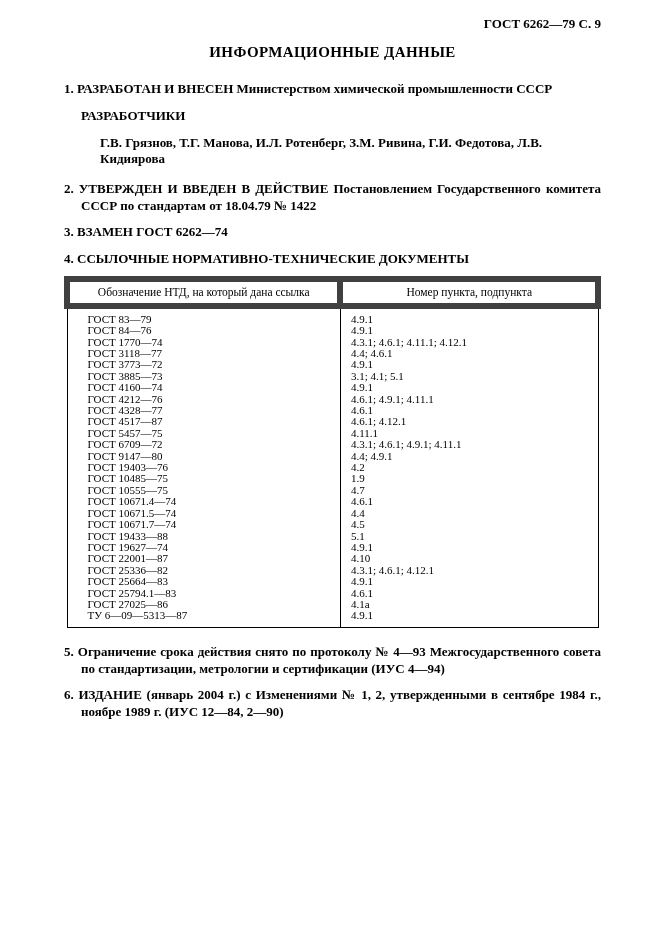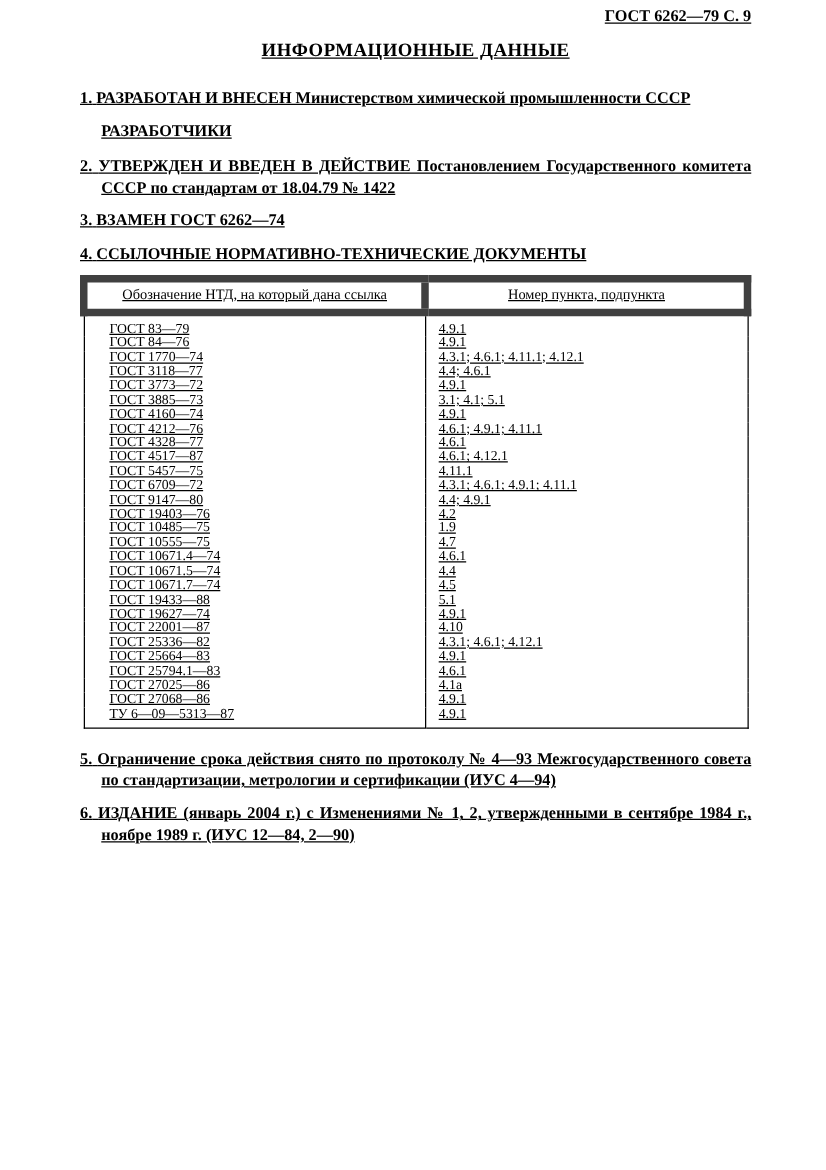--- a/index.html
+++ b/index.html
@@ -6,22 +6,21 @@
   html, body { background: #ffffff; }
   body {
     width: 661px; height: 936px;
     font-family: "Liberation Serif", "DejaVu Serif", serif;
     color: #000;
     position: relative;
     overflow: hidden;
   }
   .page {
     width: 661px; height: 708px;
-    padding: 5px 60px 0 64px;
-    text-decoration: underline;
+    padding: 16px 60px 0 64px;
   }
   .doc-ref {
     text-align: right;
     font-weight: bold;
     font-size: 13px;
     line-height: 15px;
     margin-bottom: 13px;
   }
   .title {
     text-align: center;
@@ -91,20 +90,21 @@
 <div class="page">
 
   <div class="doc-ref">ГОСТ 6262—79 С. 9</div>
 
   <div class="title">ИНФОРМАЦИОННЫЕ ДАННЫЕ</div>
 
   <p class="item"><span>1.</span> <span>РАЗРАБОТАН И ВНЕСЕН Министерством химической промышленности СССР</span></p>
 
   <div class="sub-label">РАЗРАБОТЧИКИ</div>
 
+  <div class="developers">Г.В. Грязнов, Т.Г. Манова, И.Л. Ротенберг, З.М. Ривина, Г.И. Федотова, Л.В. Кидиярова</div>
 
   <p class="item"><span>2.</span> <span>УТВЕРЖДЕН И ВВЕДЕН В ДЕЙСТВИЕ Постановлением Государственного комитета СССР по стандартам от 18.04.79 № 1422</span></p>
 
   <p class="item"><span>3.</span> <span>ВЗАМЕН ГОСТ 6262—74</span></p>
 
   <p class="item"><span>4.</span> <span>ССЫЛОЧНЫЕ НОРМАТИВНО-ТЕХНИЧЕСКИЕ ДОКУМЕНТЫ</span></p>
 
   <table class="refs">
     <thead>
       <tr>
@@ -211,24 +211,20 @@
         </tr>
         <tr>
           <td class="col-designation">ГОСТ 25794.1—83</td>
           <td class="col-clause">4.6.1</td>
         </tr>
         <tr>
           <td class="col-designation">ГОСТ 27025—86</td>
           <td class="col-clause">4.1а</td>
         </tr>
         <tr>
-          <td class="col-designation">ГОСТ 27068—86</td>
-          <td class="col-clause">4.9.1</td>
-        </tr>
-        <tr>
           <td class="col-designation">ТУ 6—09—5313—87</td>
           <td class="col-clause">4.9.1</td>
         </tr>
       </tbody>
   </table>
 
   <p class="item"><span>5.</span> <span>Ограничение срока действия снято по протоколу № 4—93 Межгосударственного совета по стандартизации, метрологии и сертификации (ИУС 4—94)</span></p>
 
   <p class="item"><span>6.</span> <span>ИЗДАНИЕ (январь 2004 г.) с Изменениями № 1, 2, утвержденными в сентябре 1984 г., ноябре 1989 г. (ИУС 12—84, 2—90)</span></p>
 

